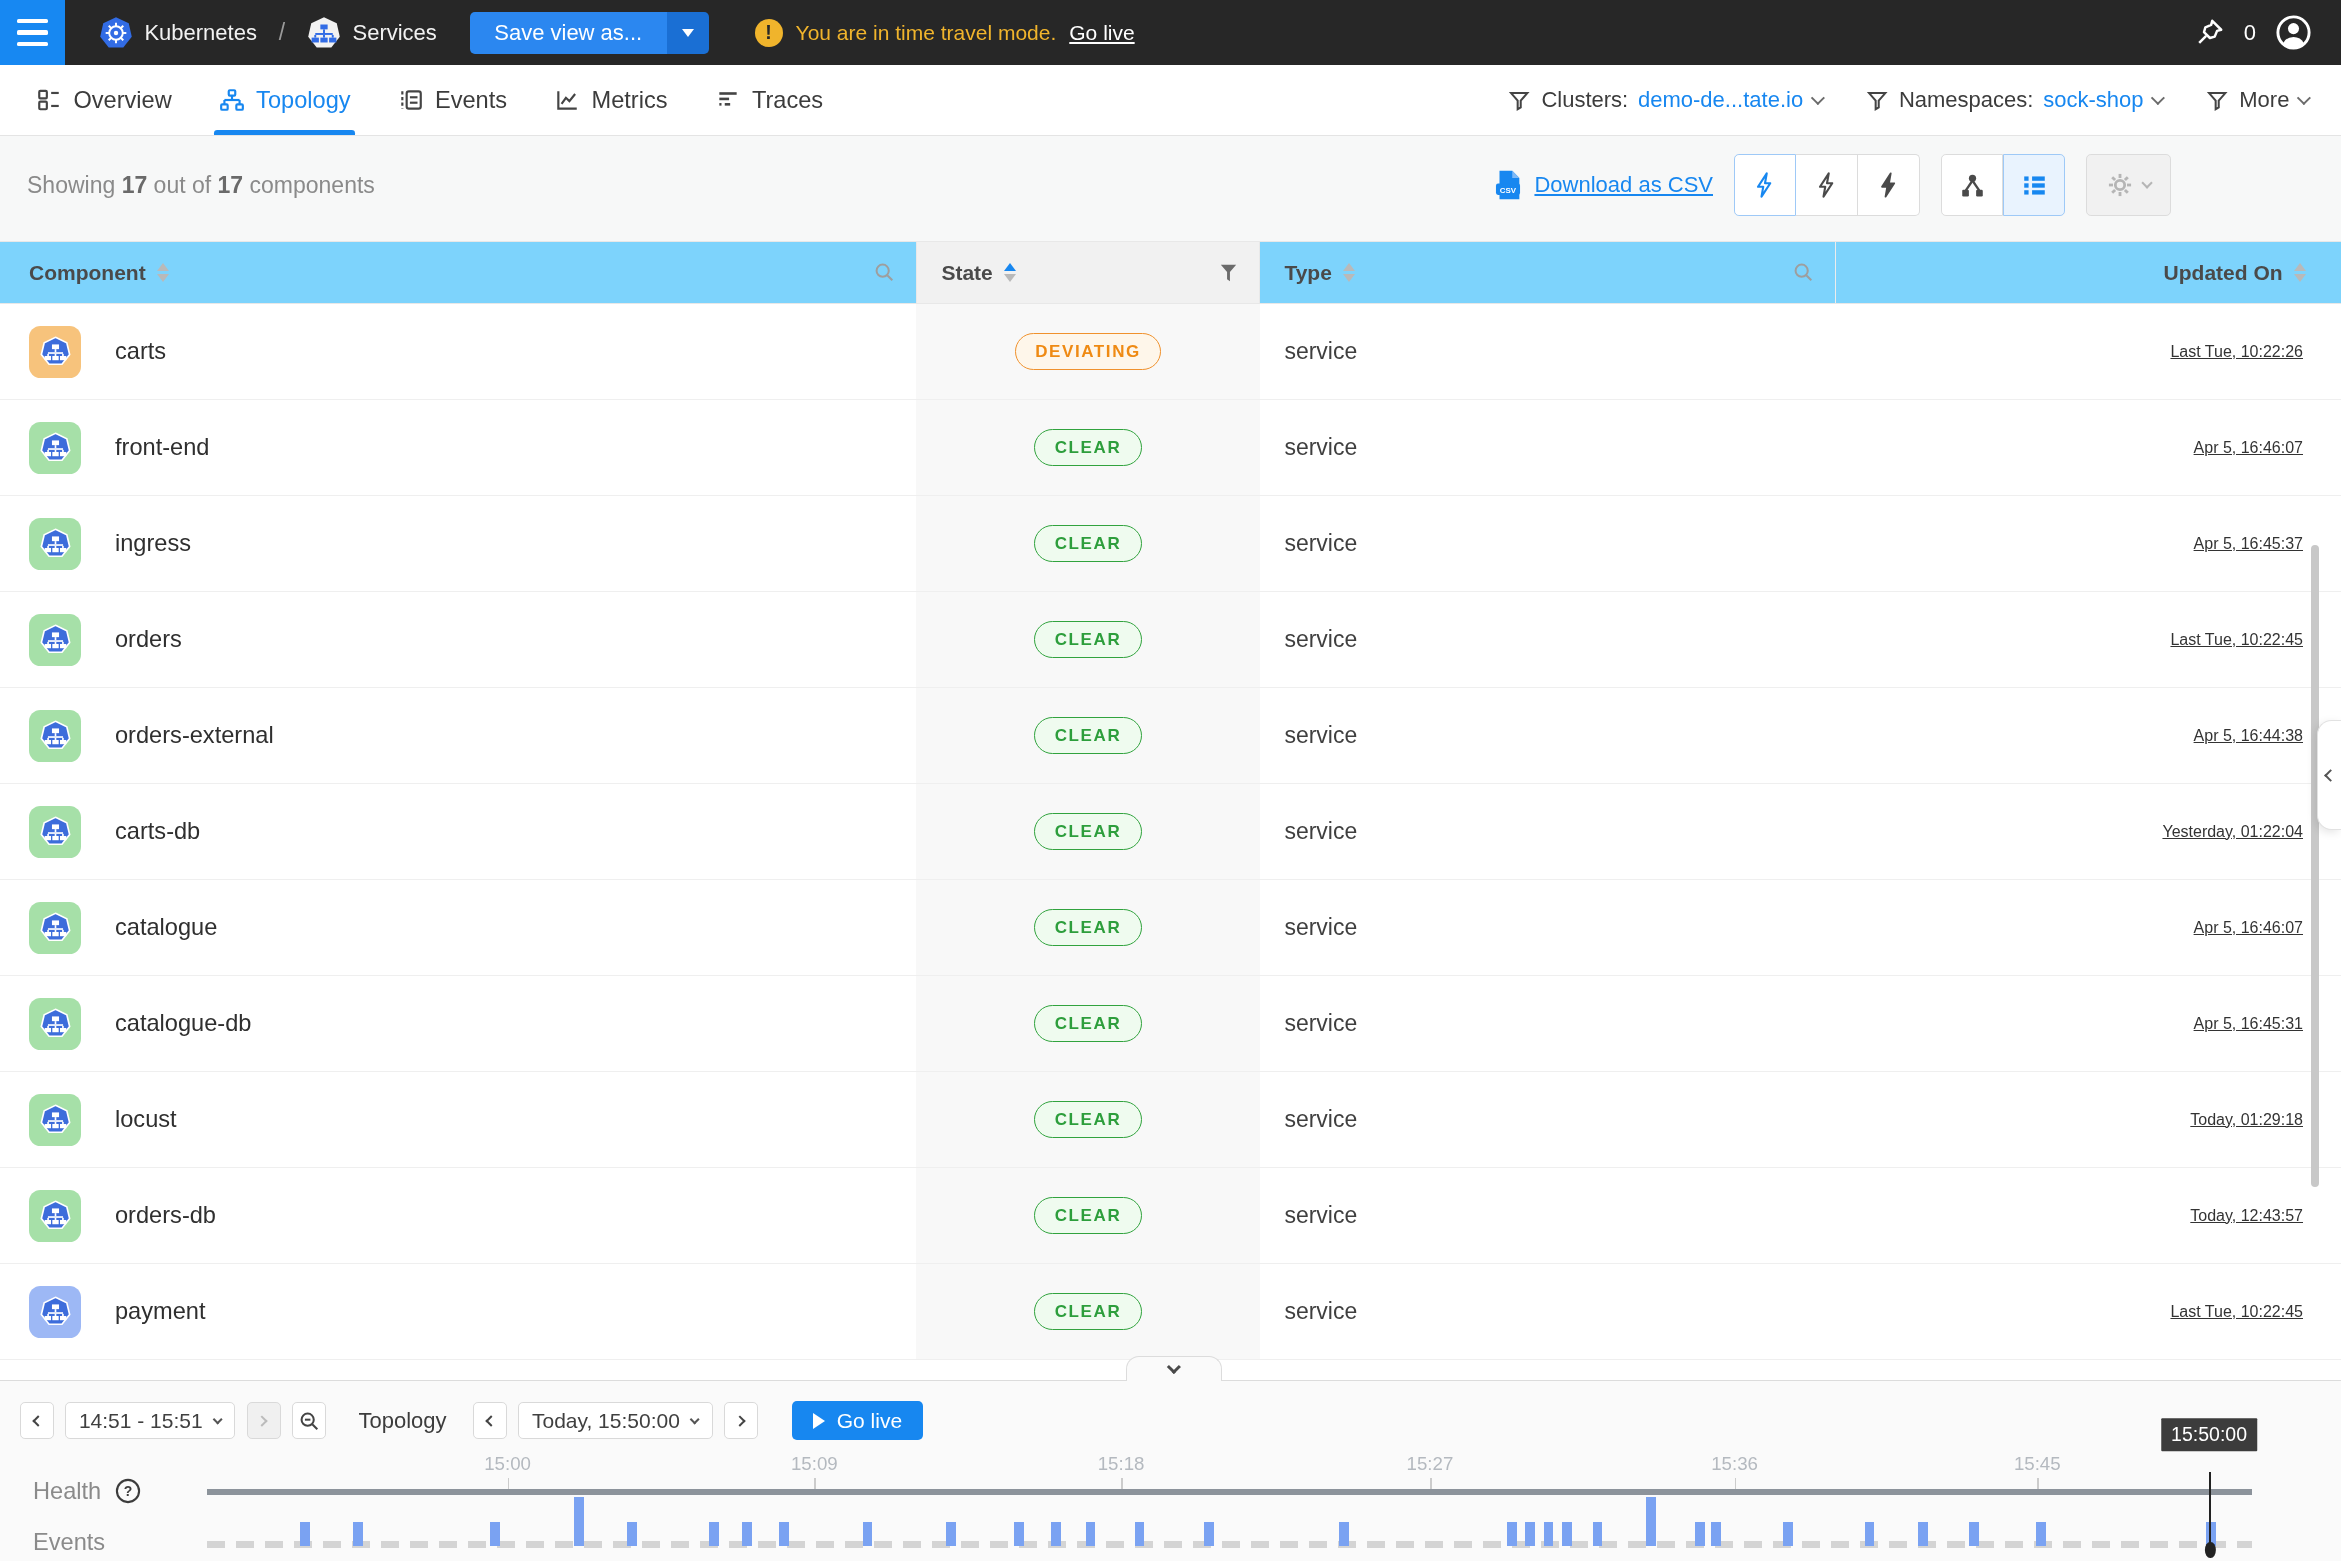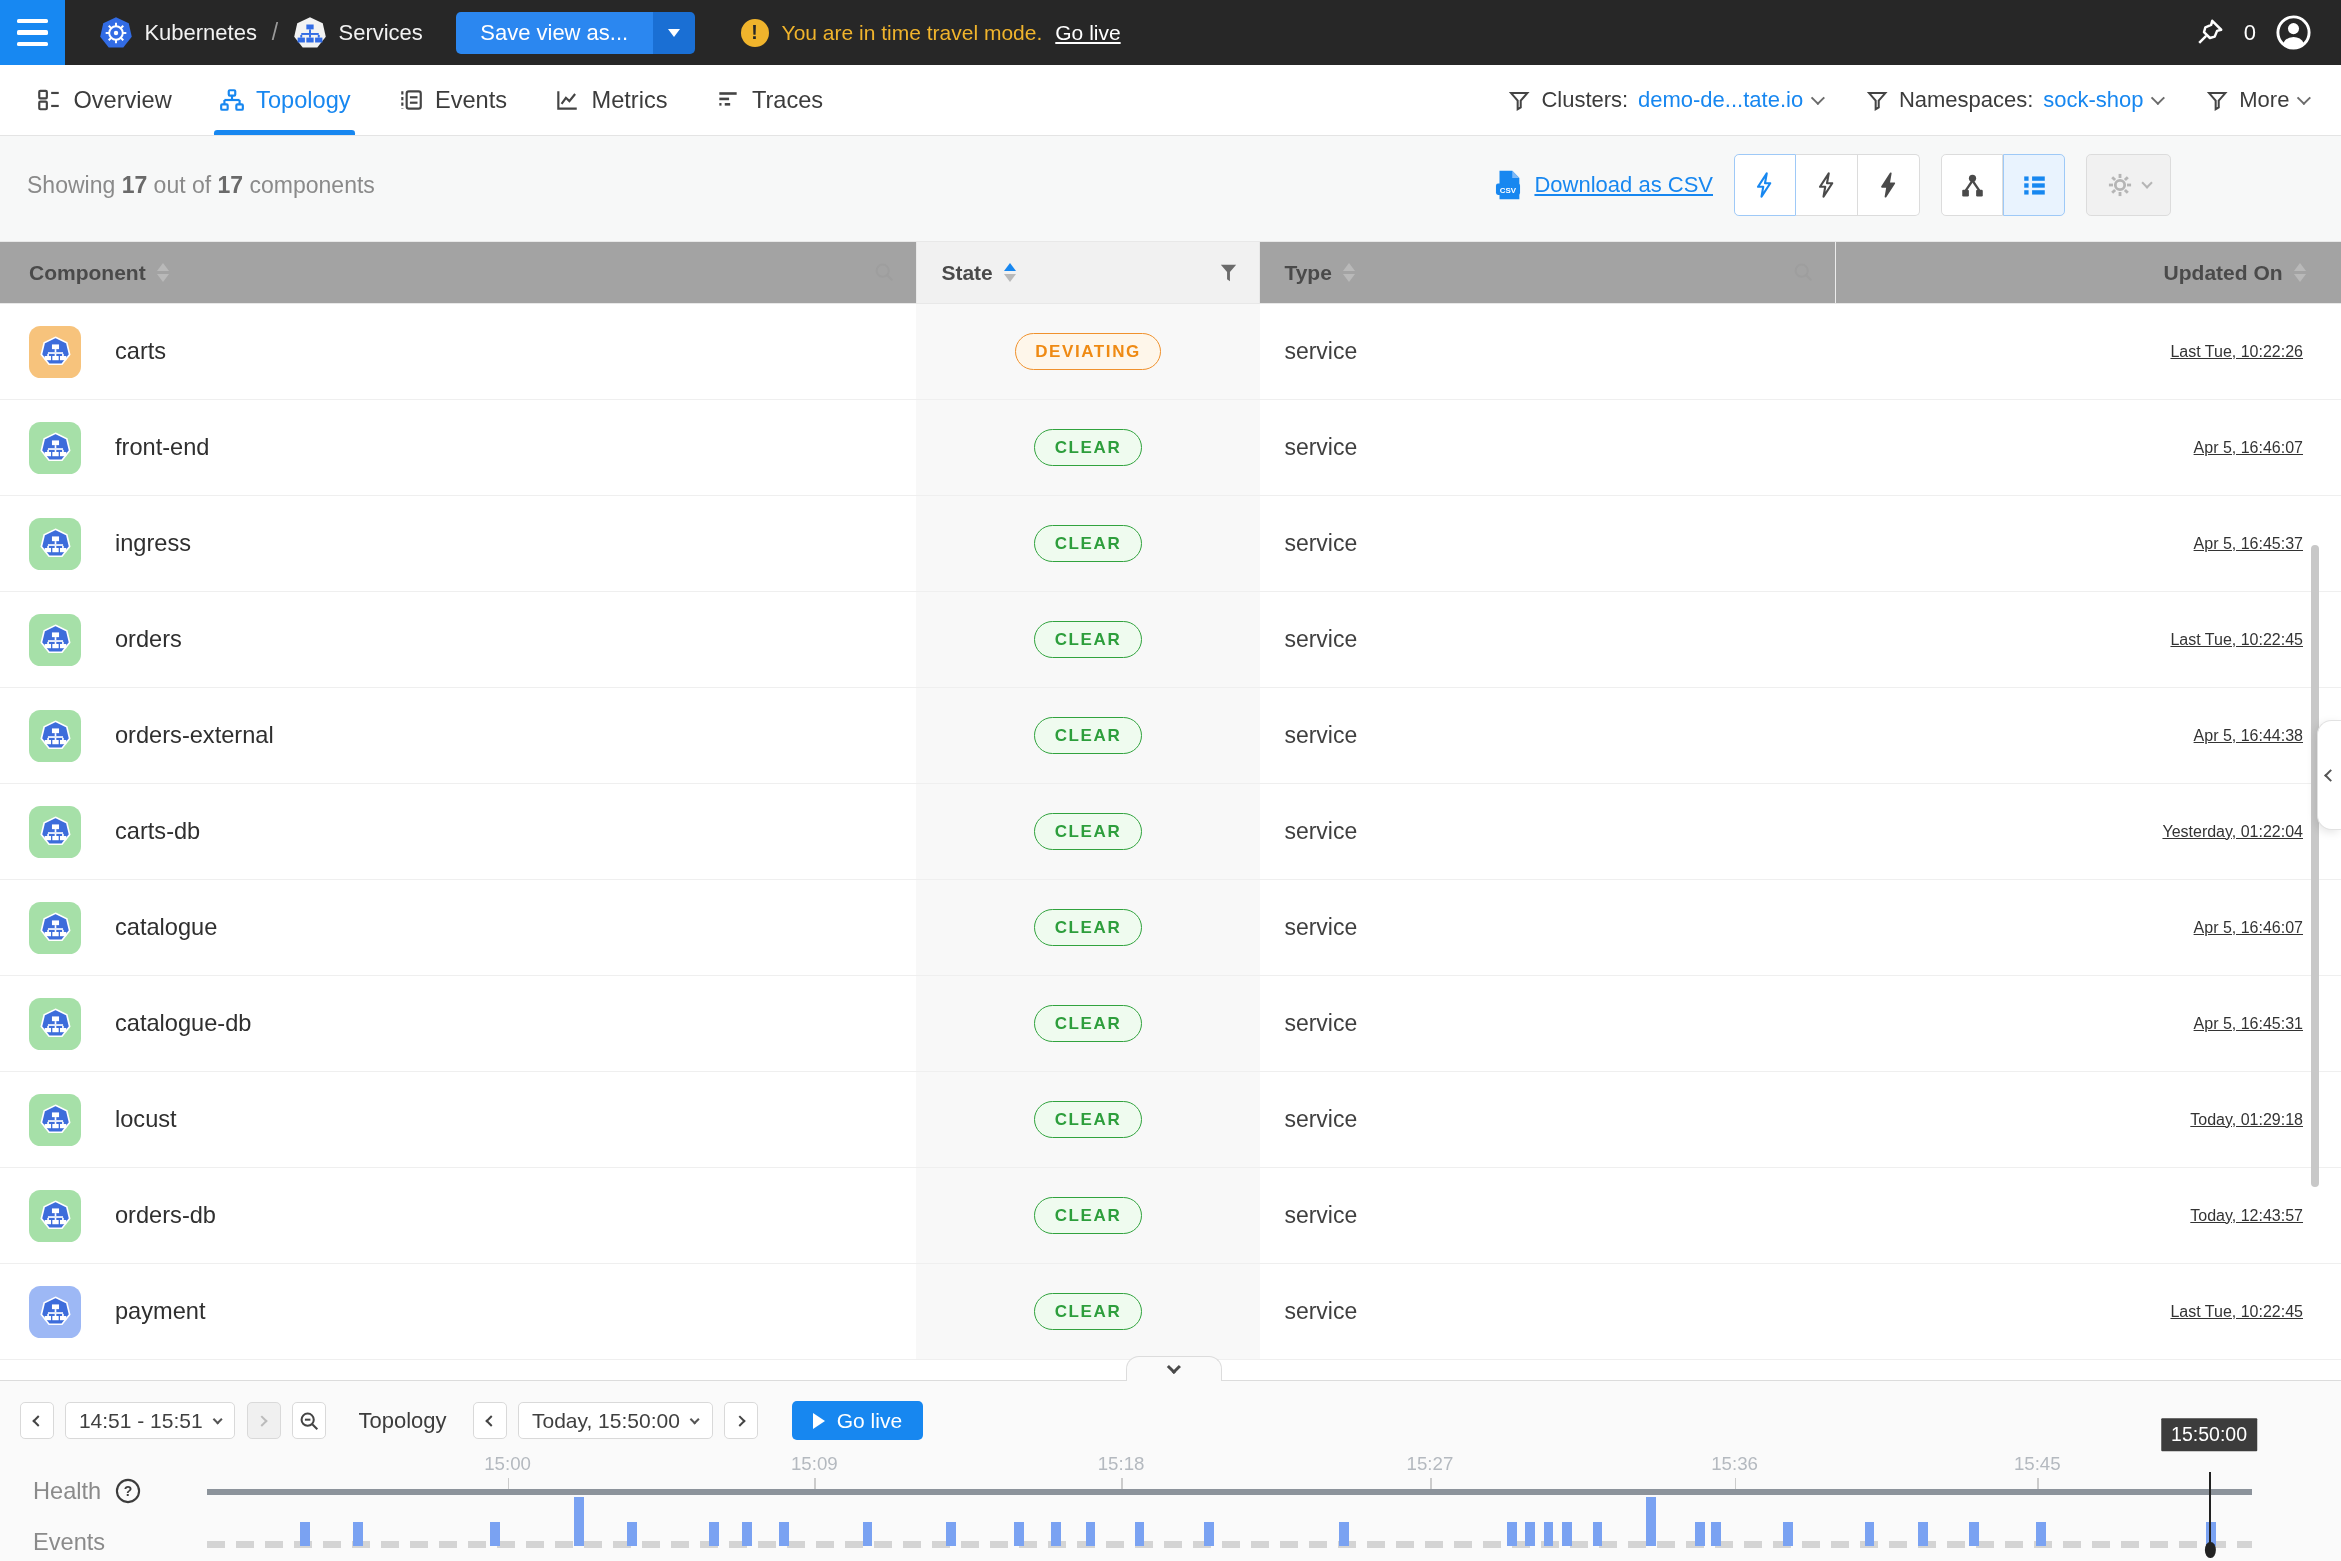--- a/index.html
+++ b/index.html
@@ -5,21 +5,21 @@
   * { margin:0; padding:0; box-sizing:border-box; }
   html,body { width:2342px; height:1561px; overflow:hidden; background:#f7f8f8;
               font-family:"Liberation Sans", sans-serif; }
 
   
   .topbar { position:absolute; top:0; left:0; width:2342px; height:65px; background:#272727;
             display:flex; align-items:center; color:#f2f2f2; }
   .hamburger { width:65px; height:65px; background:#1788f2; display:flex; flex-direction:column;
                justify-content:center; align-items:center; gap:7.3px; cursor:pointer; }
   .hamburger span { width:31px; height:4.1px; background:#fff; border-radius:1.6px; }
-  .breadcrumb { display:flex; align-items:center; gap:10px; margin-left:34px; font-size:22px; }
+  .breadcrumb { display:flex; align-items:center; gap:17px; margin-left:34px; font-size:22px; }
   .crumb { display:flex; align-items:center; gap:11.4px; }
   .crumb-sep { color:#9a9a9a; font-size:23px; margin:0 4.9px; }
   .savewrap { display:flex; margin-left:33px; height:42px; border-radius:4.9px; overflow:hidden; }
   .save-main { background:#2b87f0; color:#fff; font-size:22px; border:none; padding:0 24.4px;
                height:42px; cursor:pointer; font-family:inherit; }
   .save-caret { background:#1a6fd4; width:42px; border:none; cursor:pointer; display:flex;
                 align-items:center; justify-content:center; }
   .tri-down { width:0; height:0; border-left:6.5px solid transparent; border-right:6.5px solid transparent;
               border-top:8.1px solid #fff; }
   .warning { display:flex; align-items:center; gap:13px; margin-left:46px; font-size:21px; color:#f0b42c; }
@@ -62,21 +62,21 @@
   .tbtn.last { border-radius:0 4.9px 4.9px 0; }
   .tbtn.active-outline { border:1.6px solid #9ec9f7; }
   .tbtn.active-fill { border:1.6px solid #9ec9f7; background:#e9f3fe; }
   .tbtn.gear { width:85px; background:#f1f1f1; border-radius:4.9px; gap:8.1px; cursor:default; }
   .chev-sm { width:8.1px; height:8.1px; border-right:2.4px solid #b5b5b5; border-bottom:2.4px solid #b5b5b5;
              transform:rotate(45deg); margin-top:-3.3px; }
 
   
   .tablewrap { position:absolute; top:241px; left:0; width:2342px; height:1139px; background:#fff;
                border-top:1.6px solid #e8e8e8; overflow:hidden; }
-  .thead { display:grid; grid-template-columns:916px 344px 575px 1fr; height:62px; background:#a3a3a3;
+  .thead { display:grid; grid-template-columns:916px 344px 575px 1fr; height:62px; background:#7dd3fc;
            border-bottom:1.6px solid #e8e8e8; font-size:21px; font-weight:bold; color:#4a4a4a; }
   .th { display:flex; align-items:center; }
   .th-comp { padding-left:29px; }
   .th-state { background:#f1f1f1; border-left:1.6px solid #e8e8e8; border-right:1.6px solid #e8e8e8;
               padding-left:24.4px; }
   .th-type { padding-left:24.4px; }
   .th-upd { justify-content:flex-end; padding-right:36px; border-left:1.6px solid #ececec; }
   .sorter { display:flex; flex-direction:column; gap:3.3px; margin-left:11.4px; cursor:pointer; }
   .sorter .up { width:0; height:0; border-left:6.5px solid transparent; border-right:6.5px solid transparent;
                 border-bottom:8.1px solid #b9b9b9; }

